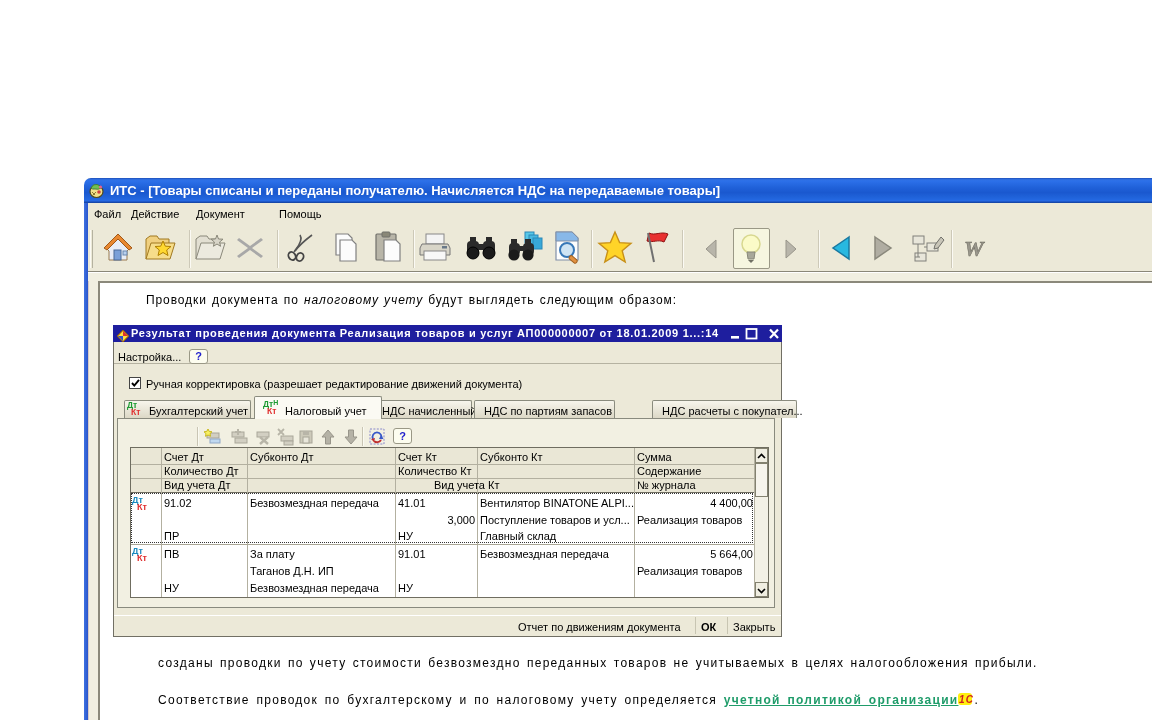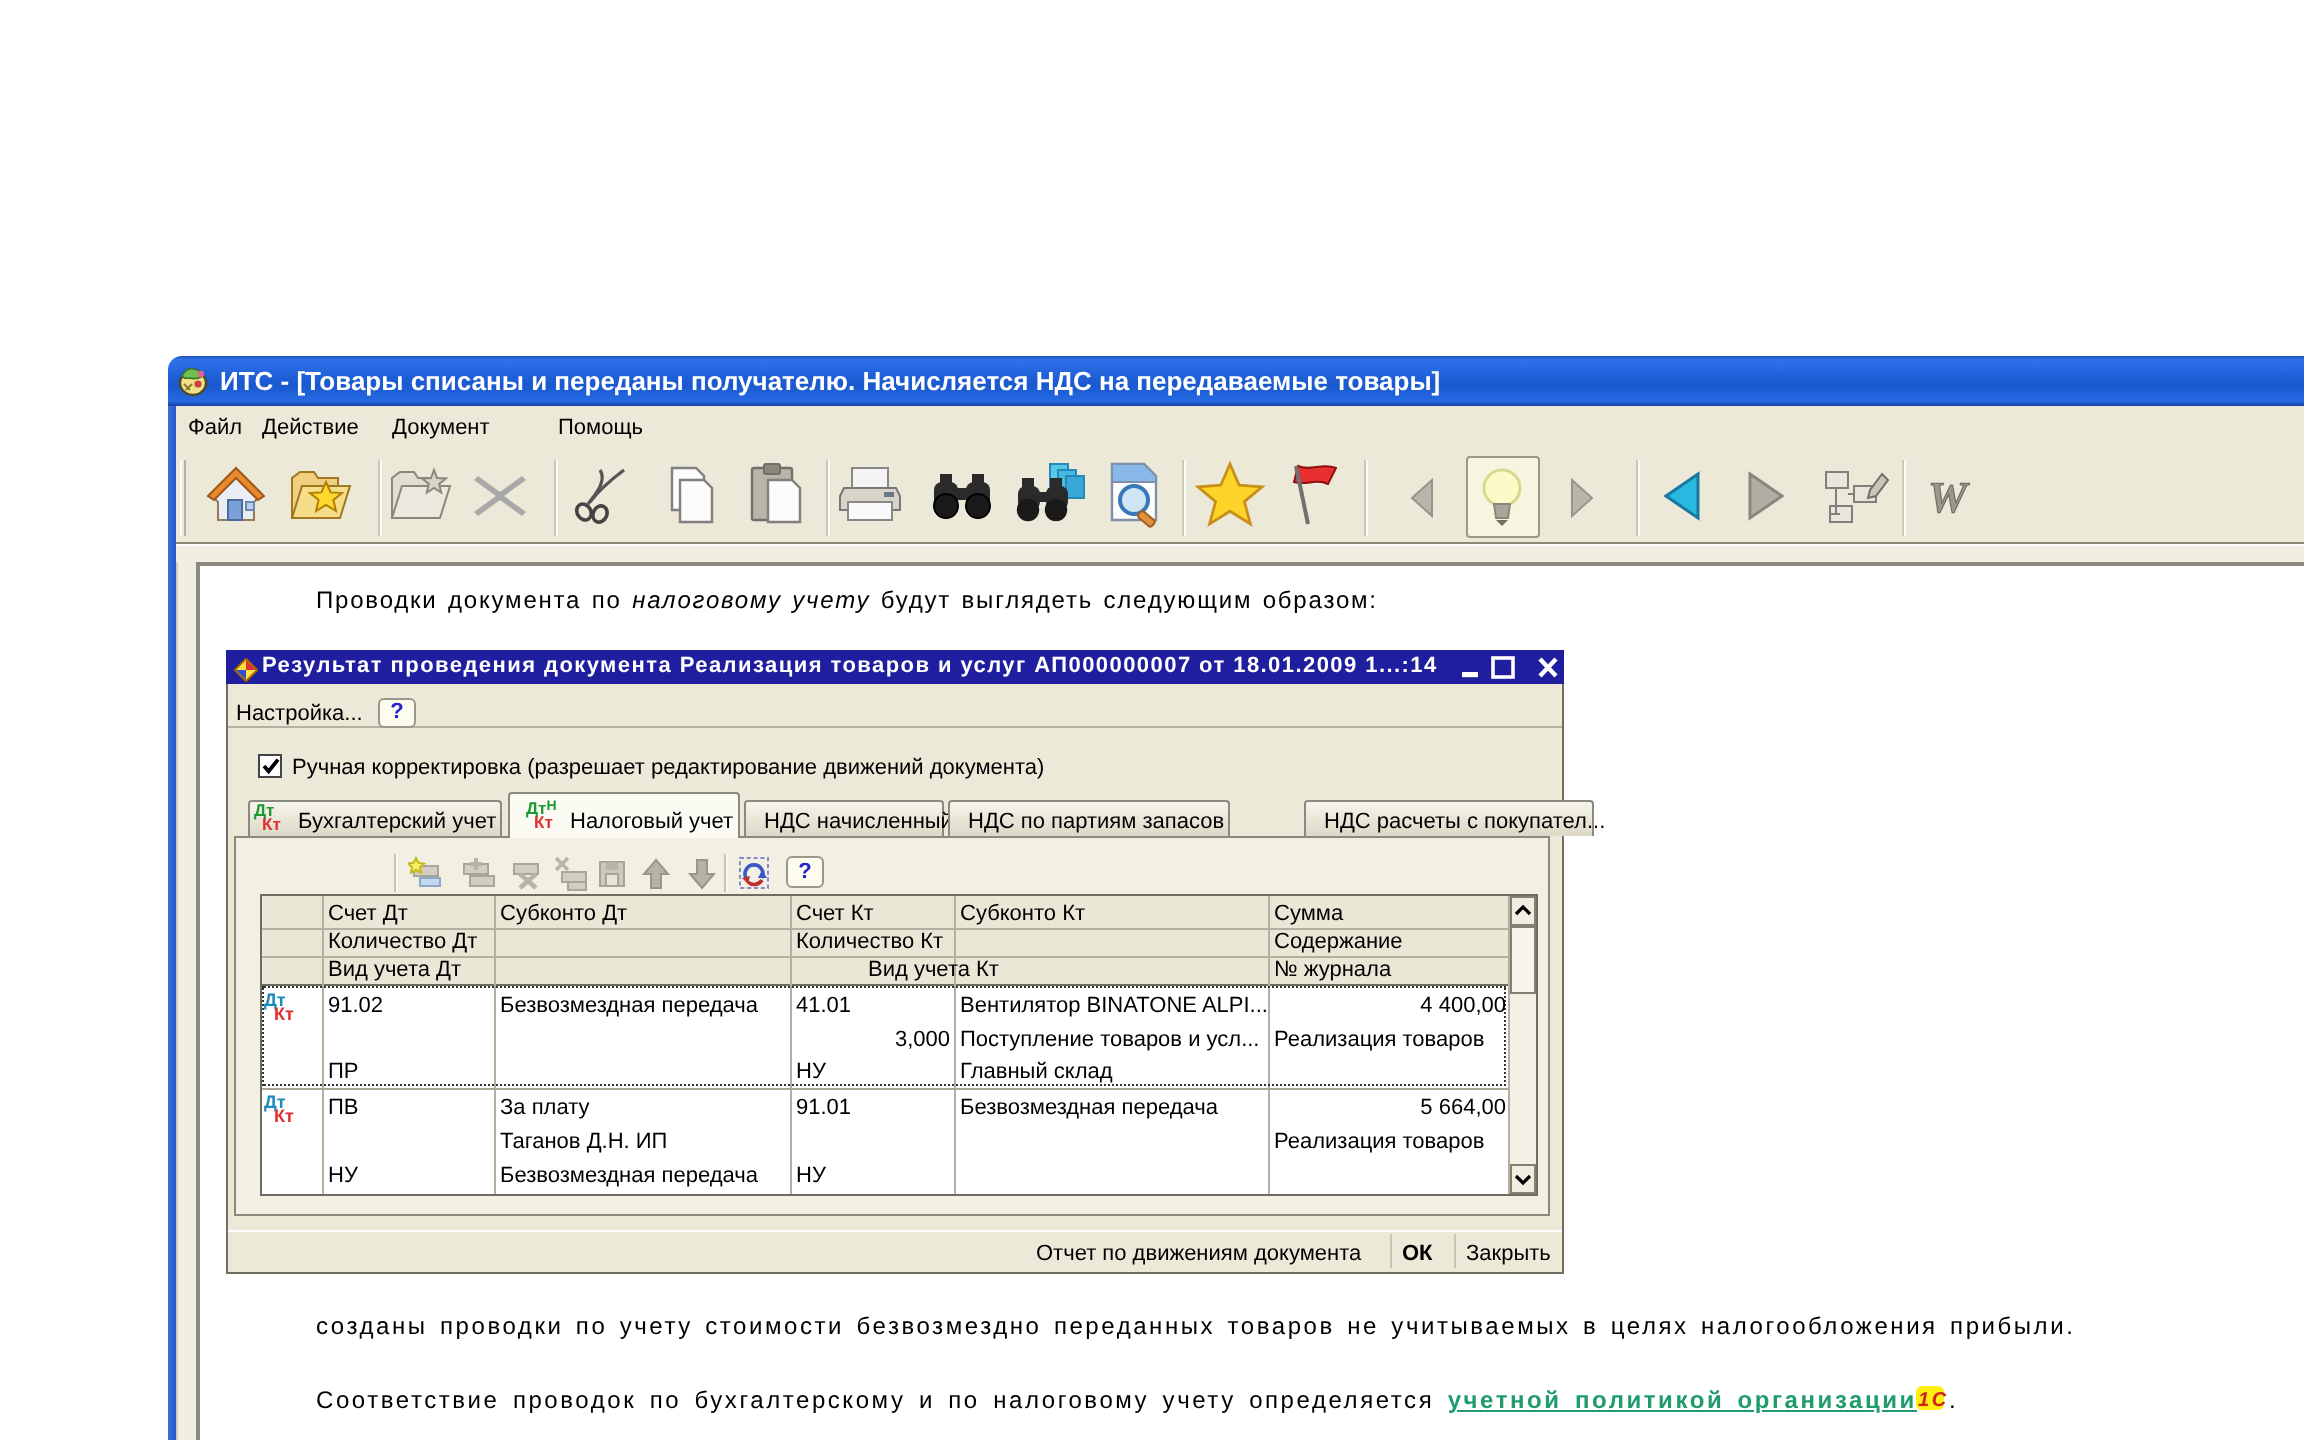--- a/index.html
+++ b/index.html
@@ -178,21 +178,21 @@
   <rect x="16" y="10" width="11" height="8" fill="#e8e6da" stroke="#80807a"></rect>
   <rect x="4" y="20" width="11" height="8" fill="#e8e6da" stroke="#80807a"></rect>
   <path d="M7 11 L7 24 M13 14 L16 14 M9 24 L4 24" stroke="#80807a" fill="none"></path>
   <path d="M30 4 L24 12 L23 16 L27 15 L33 7 Z" fill="#c8c5b8" stroke="#70706a"></path>
 </svg>
 <div class="abs" style="left:874px;top:10px;"><svg width="30" height="26" viewBox="0 0 30 26">
         <text x="2" y="20" font-family="Liberation Serif" font-style="italic" font-weight="bold" font-size="22" fill="#9a978c" stroke="#6a685e" stroke-width="0.5">W</text>
       </svg></div>
 </div>
 
-<div class="abs t12" id="heading" style="left:158px;top:293px;letter-spacing:0.9px;word-spacing:1px;">Проводки документа по <i>налоговому учету</i> будут выглядеть следующим образом:</div>
+<div class="abs t12" id="heading" style="left:146px;top:293px;letter-spacing:0.9px;word-spacing:1px;">Проводки документа по <i>налоговому учету</i> будут выглядеть следующим образом:</div>
 
 <div class="abs" id="dlg"></div>
 <div class="abs" id="dlgtitle"></div>
 <div class="abs" id="dlgicon" style="left:117px;top:328px;width:12px;height:12px;">
 <svg width="12" height="12" viewBox="0 0 12 12">
 <rect x="2" y="2" width="8" height="8" fill="#ffe040" stroke="#a06000" transform="rotate(45 6 6)"></rect>
 <path d="M6 1 L11 6 L6 6 Z" fill="#e03030"></path>
 <path d="M1 6 L6 11 L6 6 Z" fill="#3050d0"></path>
 </svg></div>
 <div class="abs" id="dlgtitletext">Результат проведения документа Реализация товаров и услуг АП000000007 от 18.01.2009 1...:14</div>
@@ -209,21 +209,21 @@
 <div class="abs" style="left:129px;top:377px;width:12px;height:12px;background:#fff;border:1px solid #444;">
 <svg width="11" height="11" viewBox="0 0 11 11" style="display:block">
       <path d="M2 5 L4.3 7.6 L9 1.8" stroke="#000" stroke-width="1.9" fill="none"></path>
     </svg>
 </div>
 <div class="abs t11" style="left:146px;top:377px;">Ручная корректировка (разрешает редактирование движений документа)</div>
 
 <div class="abs tab" style="left:124px;width:127px;">
   <span class="tablbl" style="left:24px;">Бухгалтерский учет</span>
 </div>
-<div class="abs tab tabactive" style="left:254px;width:116px;">
+<div class="abs tab tabactive" style="left:254px;width:128px;">
   <span class="tablbl" style="left:30px;top:8px;">Налоговый учет</span>
 </div>
 <div class="abs tab" style="left:372px;width:100px;">
   <span class="tablbl" style="left:9px;">НДС начисленный</span>
 </div>
 <div class="abs tab" style="left:474px;width:141px;">
   <span class="tablbl" style="left:9px;">НДС по партиям запасов</span>
 </div>
 <div class="abs tab" style="left:652px;width:145px;">
   <span class="tablbl" style="left:9px;">НДС расчеты с покупател...</span>

